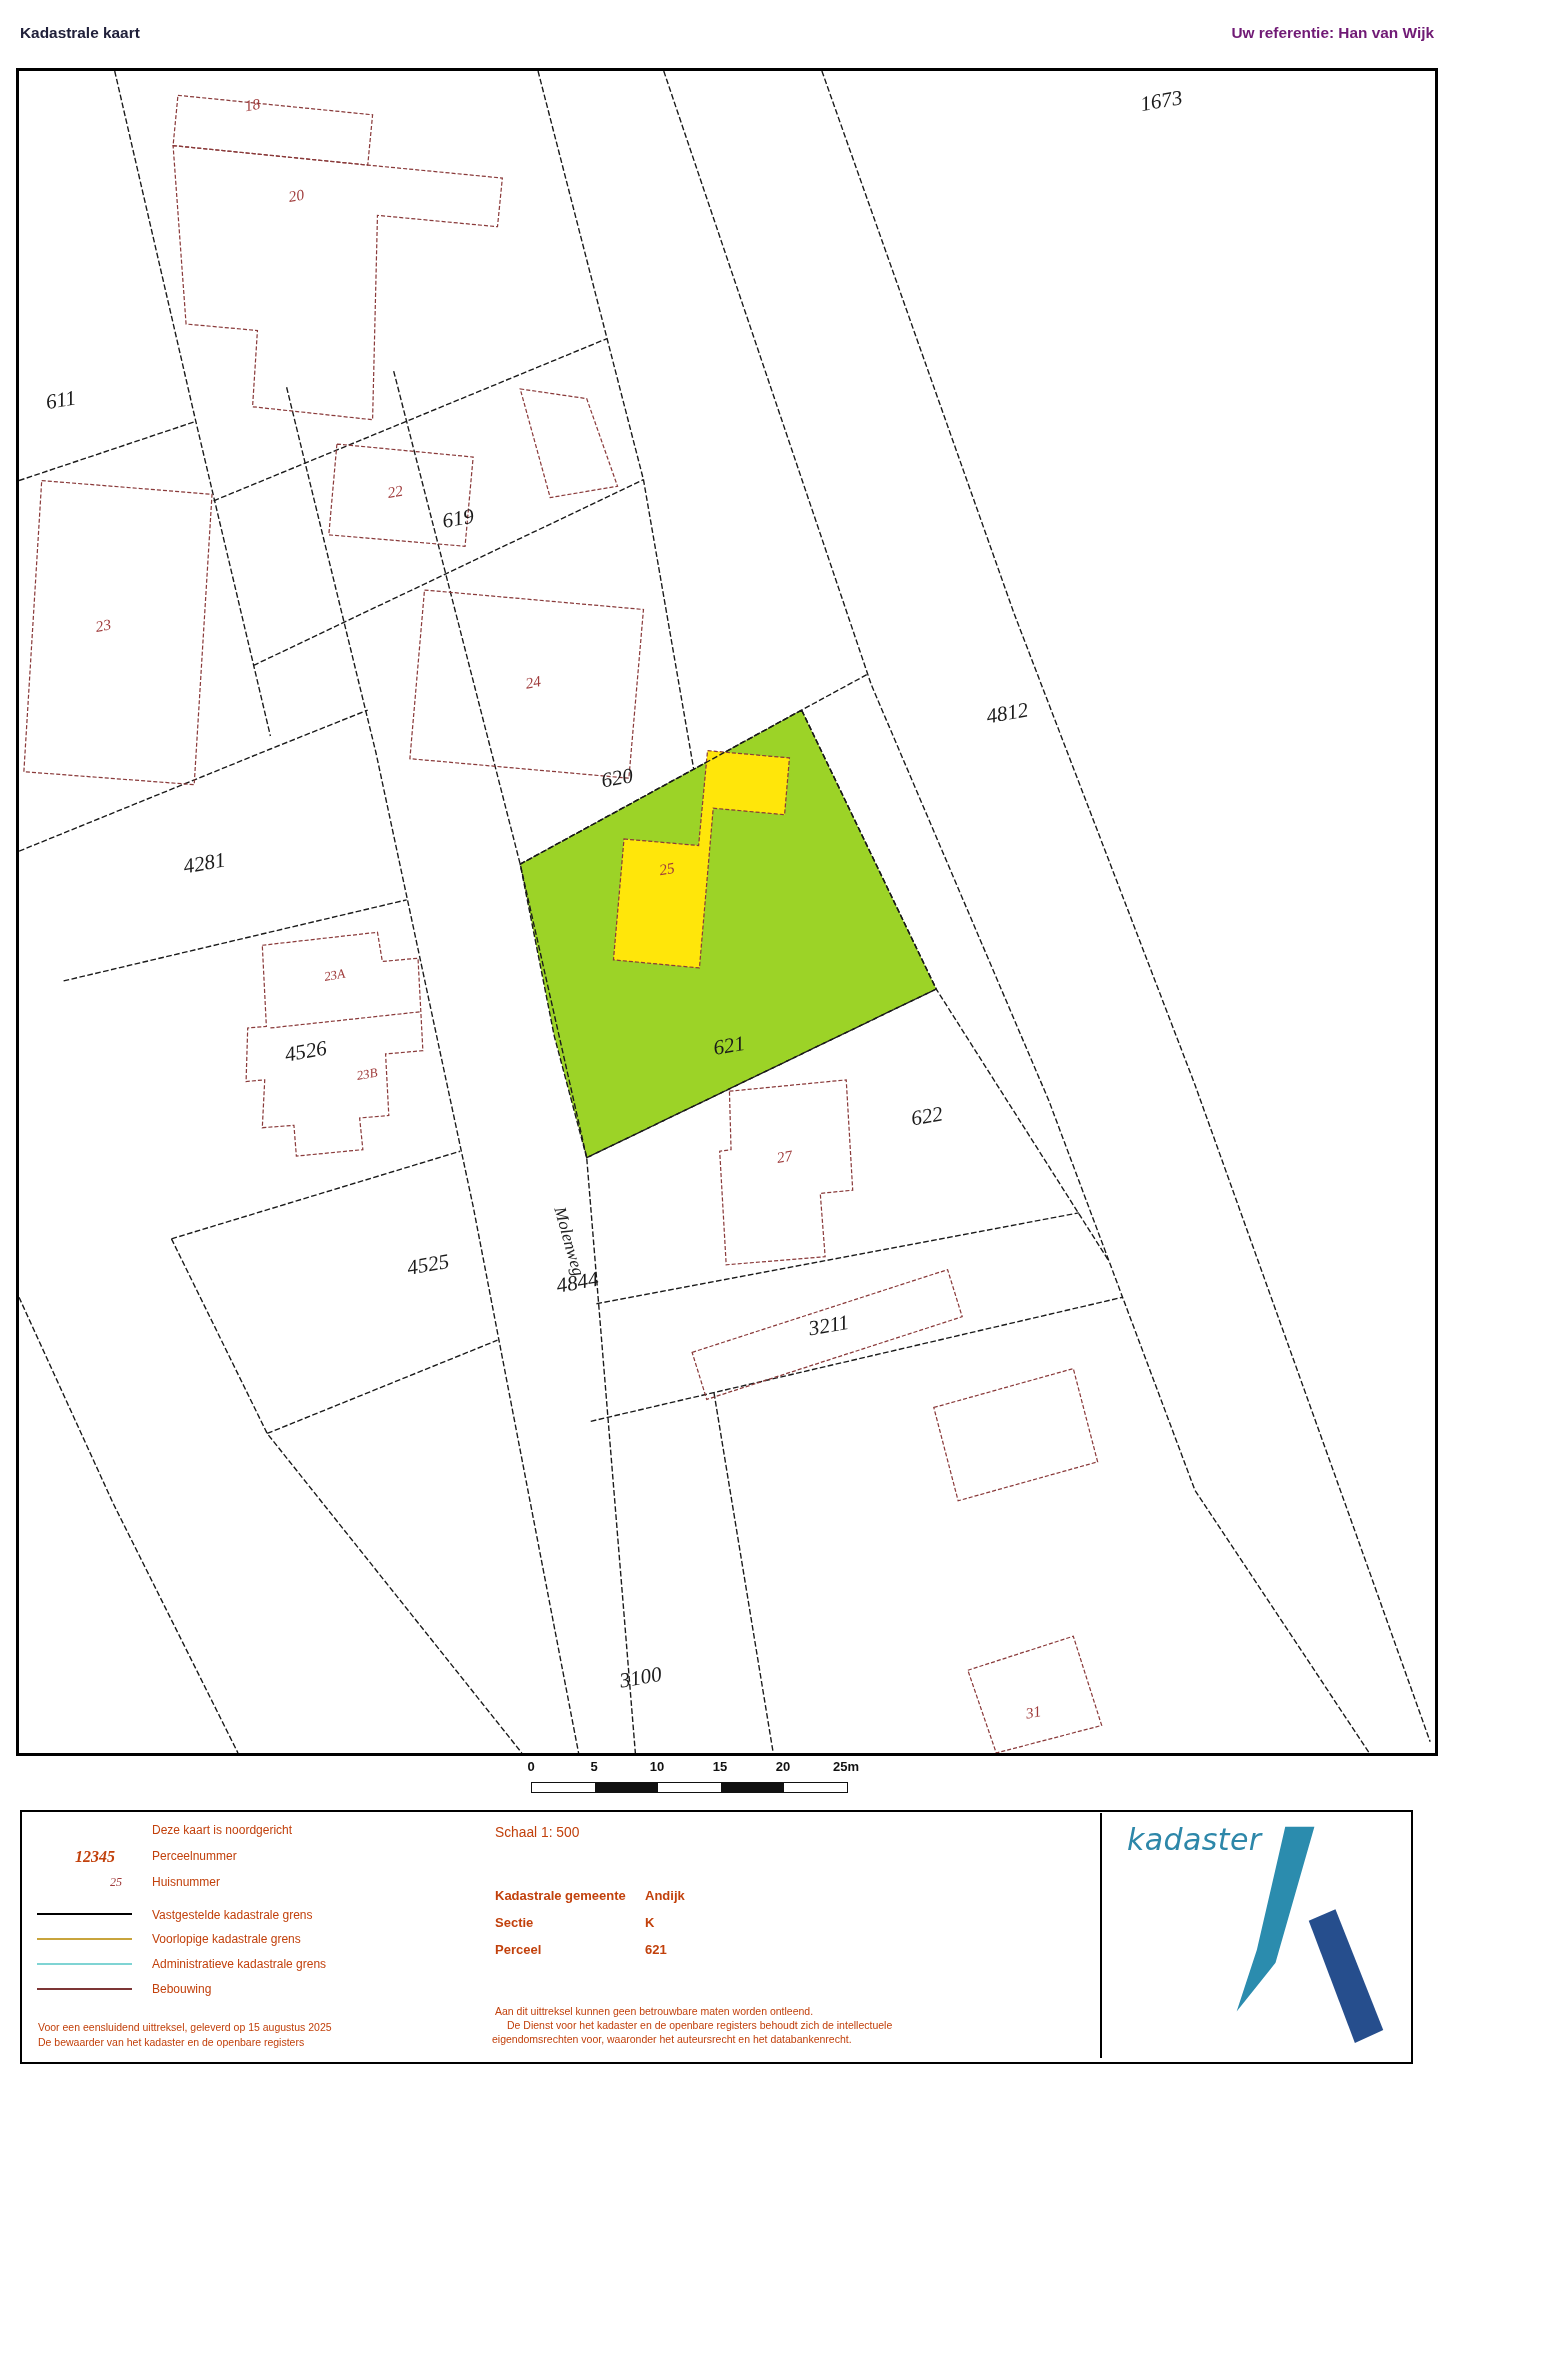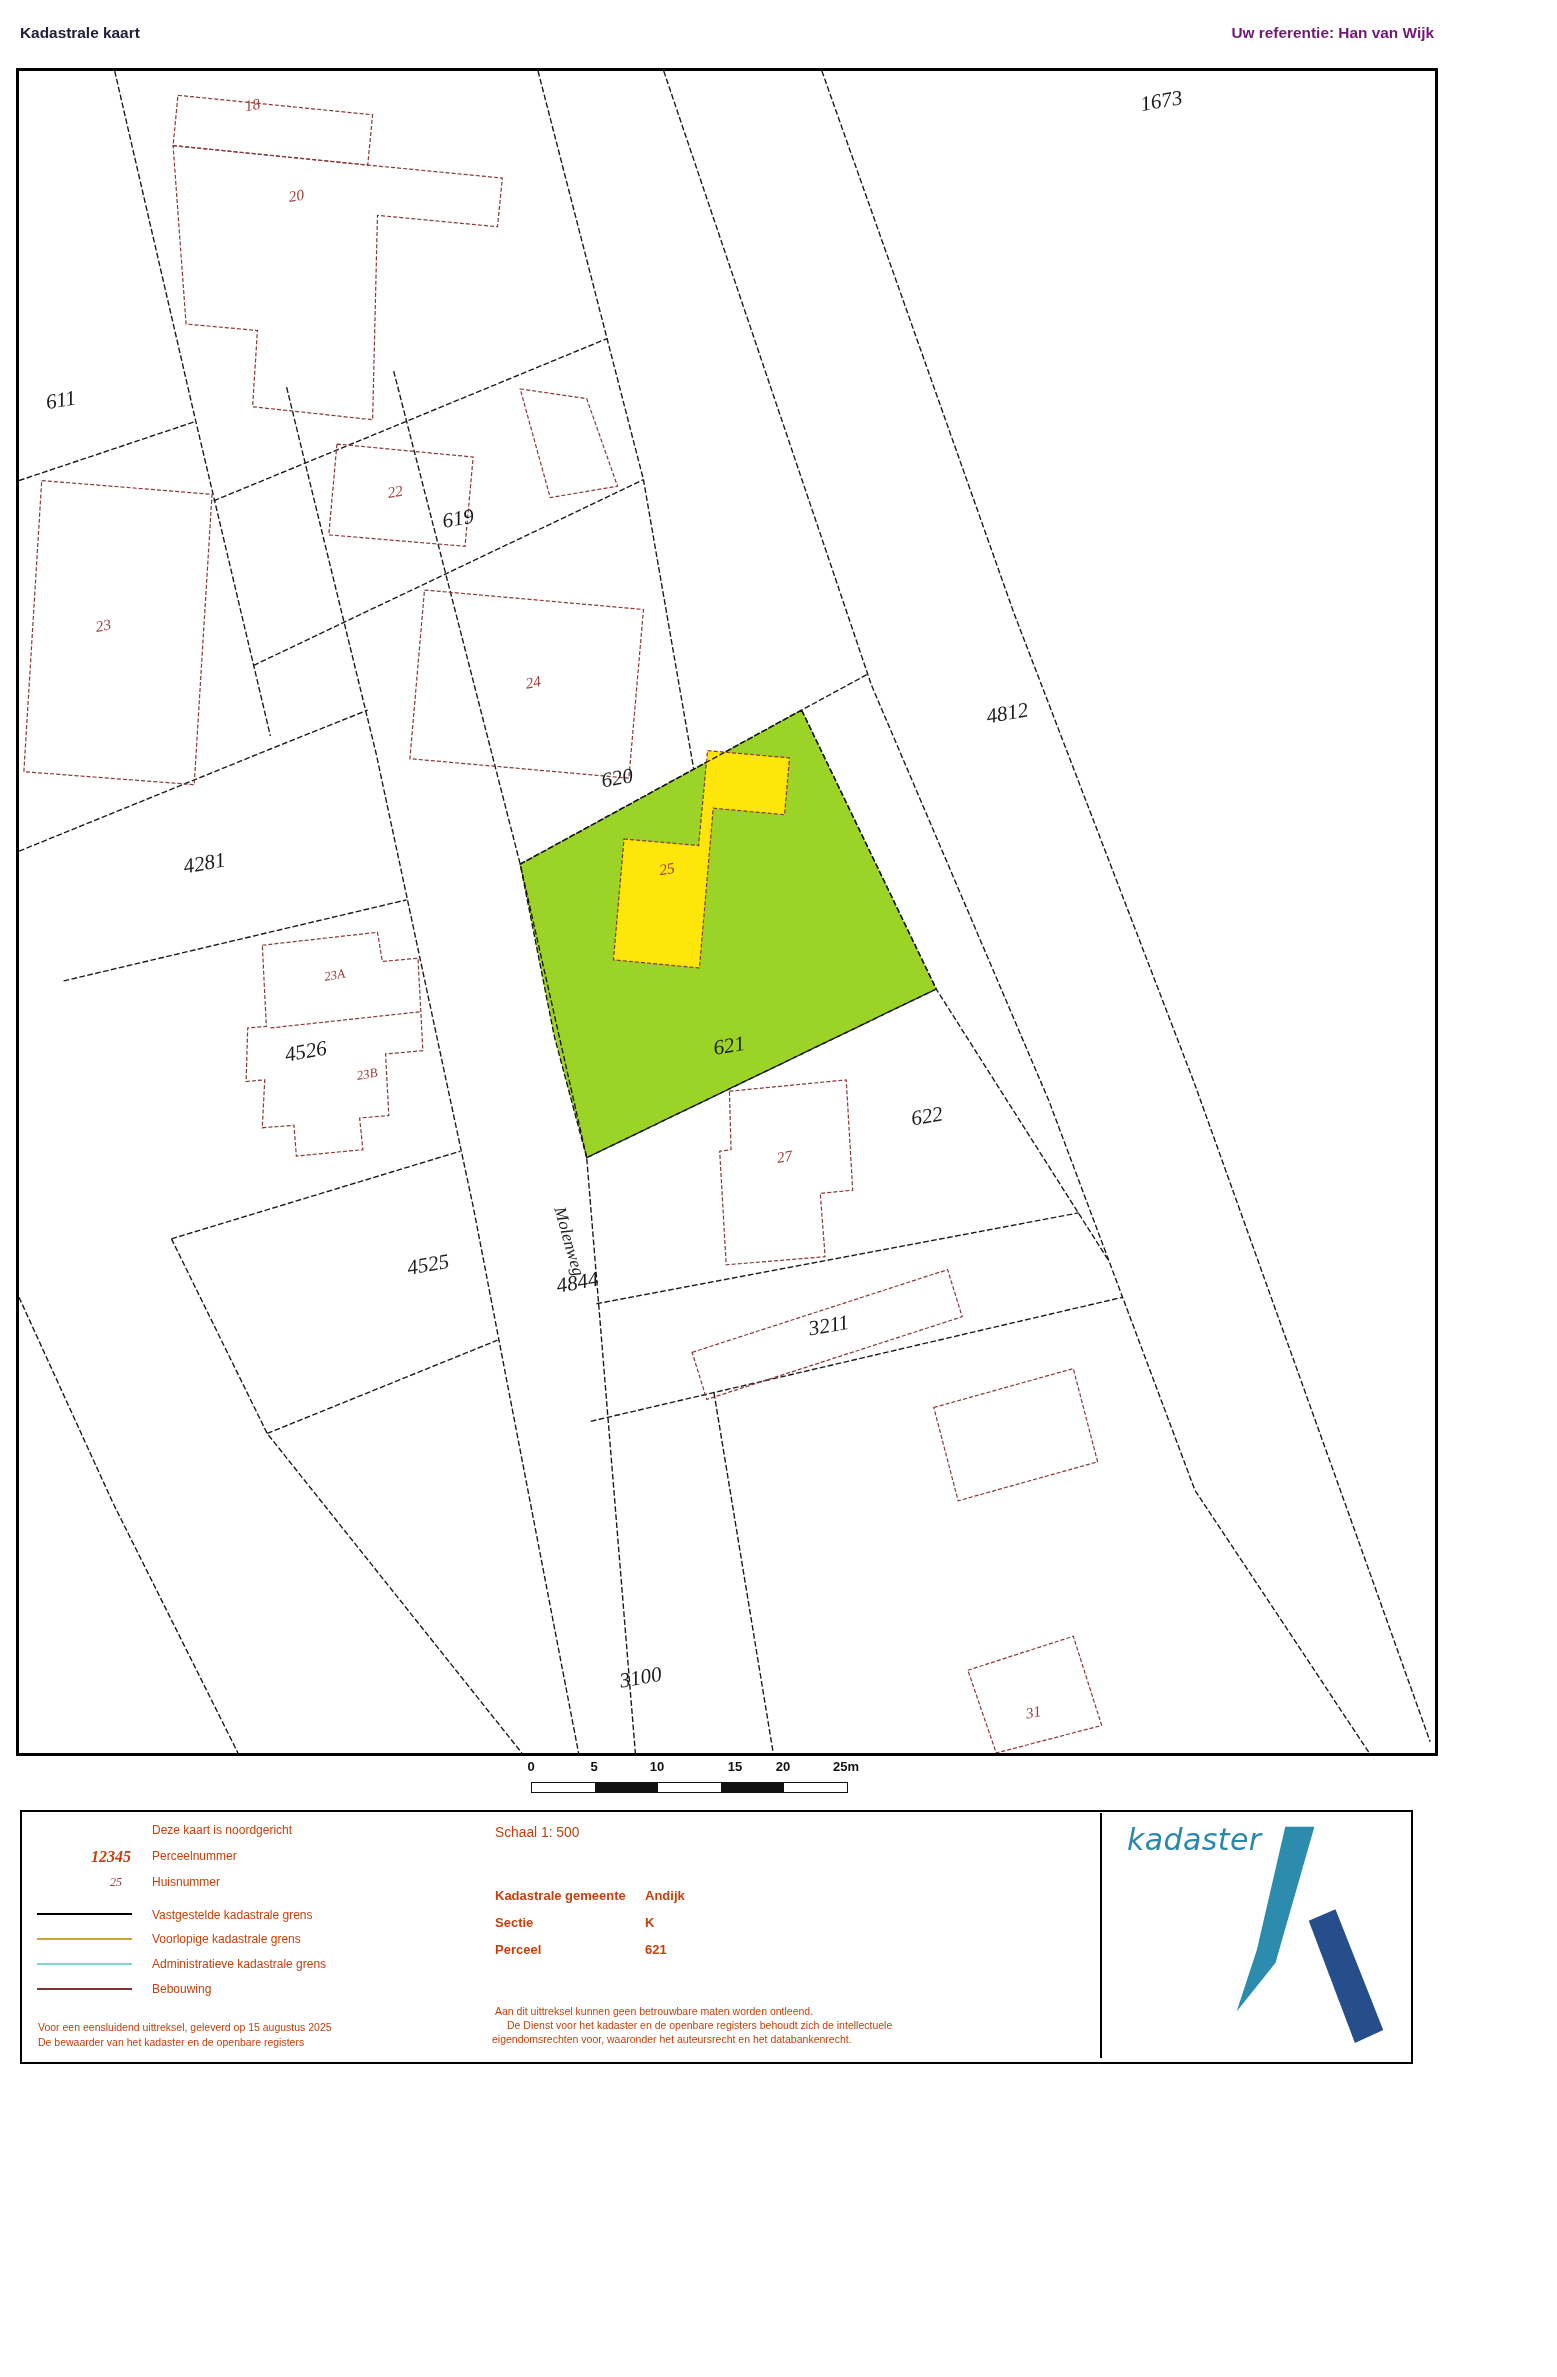--- a/index.html
+++ b/index.html
@@ -94,36 +94,36 @@
       <text x="945" y="1345" text-anchor="middle" class="hl" transform="rotate(-10 945 1345)">27</text>
       <text x="1252" y="2030" text-anchor="middle" class="hl" transform="rotate(-10 1252 2030)">31</text>
       <text x="672" y="1445" text-anchor="middle" class="street" transform="rotate(74 672 1445)">Molenweg</text>
     </svg>
 </div>
 
 <div class="scalebar-labels">
     <span style="left: 531px; top: 1759px;">0</span>
     <span style="left: 594px; top: 1759px;">5</span>
     <span style="left: 657px; top: 1759px;">10</span>
-    <span style="left: 720px; top: 1759px; margin-left: 15px;">15</span>
+    <span style="left: 720px; top: 1759px;">15</span>
     <span style="left: 783px; top: 1759px;">20</span>
     <span style="left: 846px; top: 1759px;">25m</span>
   </div>
 <div class="scalebar" style="left: 531px; top: 1782px; width: 315px; height: 9px;">
     <div style="width: 63px; background: rgb(255, 255, 255);"></div>
     <div style="width: 63px; background: rgb(17, 17, 17);"></div>
     <div style="width: 63px; background: rgb(255, 255, 255);"></div>
     <div style="width: 63px; background: rgb(17, 17, 17);"></div>
     <div style="width: 63px; background: rgb(255, 255, 255);"></div>
   </div>
 
 <div class="legend-box"></div>
 
 <div class="legend-abs" style="left:152px;top:1823px;">Deze kaart is noordgericht</div>
-<div class="legend-abs lg-num" style="left:75px;top:1848px;margin-left:16px;">12345</div>
+<div class="legend-abs lg-num" style="left:75px;top:1848px;">12345</div>
 <div class="legend-abs" style="left:152px;top:1849px;">Perceelnummer</div>
 <div class="legend-abs lg-house" style="left:110px;top:1875px;">25</div>
 <div class="legend-abs" style="left:152px;top:1875px;">Huisnummer</div>
 <div>
     <div class="lg-swatch" style="left: 37px; top: 1913px; background: rgb(0, 0, 0);"></div>
     <div class="legend-abs" style="left: 152px; top: 1908px;">Vastgestelde kadastrale grens</div>
     <div class="lg-swatch" style="left: 37px; top: 1938px; background: rgb(200, 164, 60);"></div>
     <div class="legend-abs" style="left: 152px; top: 1932px;">Voorlopige kadastrale grens</div>
     <div class="lg-swatch" style="left: 37px; top: 1963px; background: rgb(127, 212, 212);"></div>
     <div class="legend-abs" style="left: 152px; top: 1957px;">Administratieve kadastrale grens</div>

